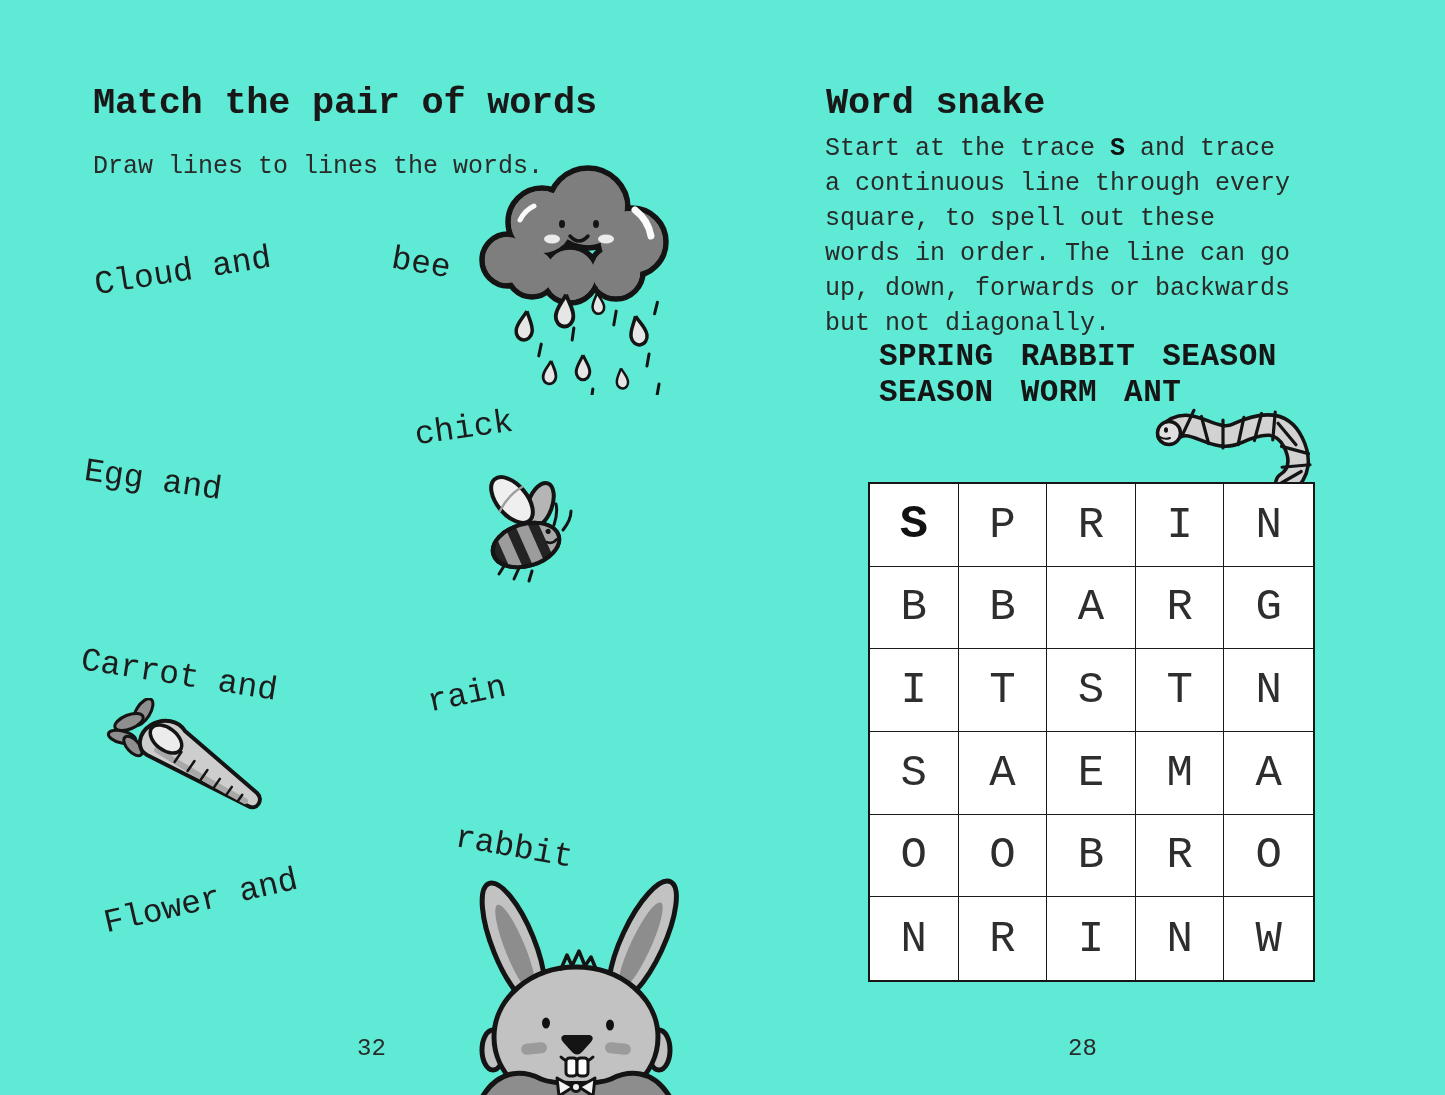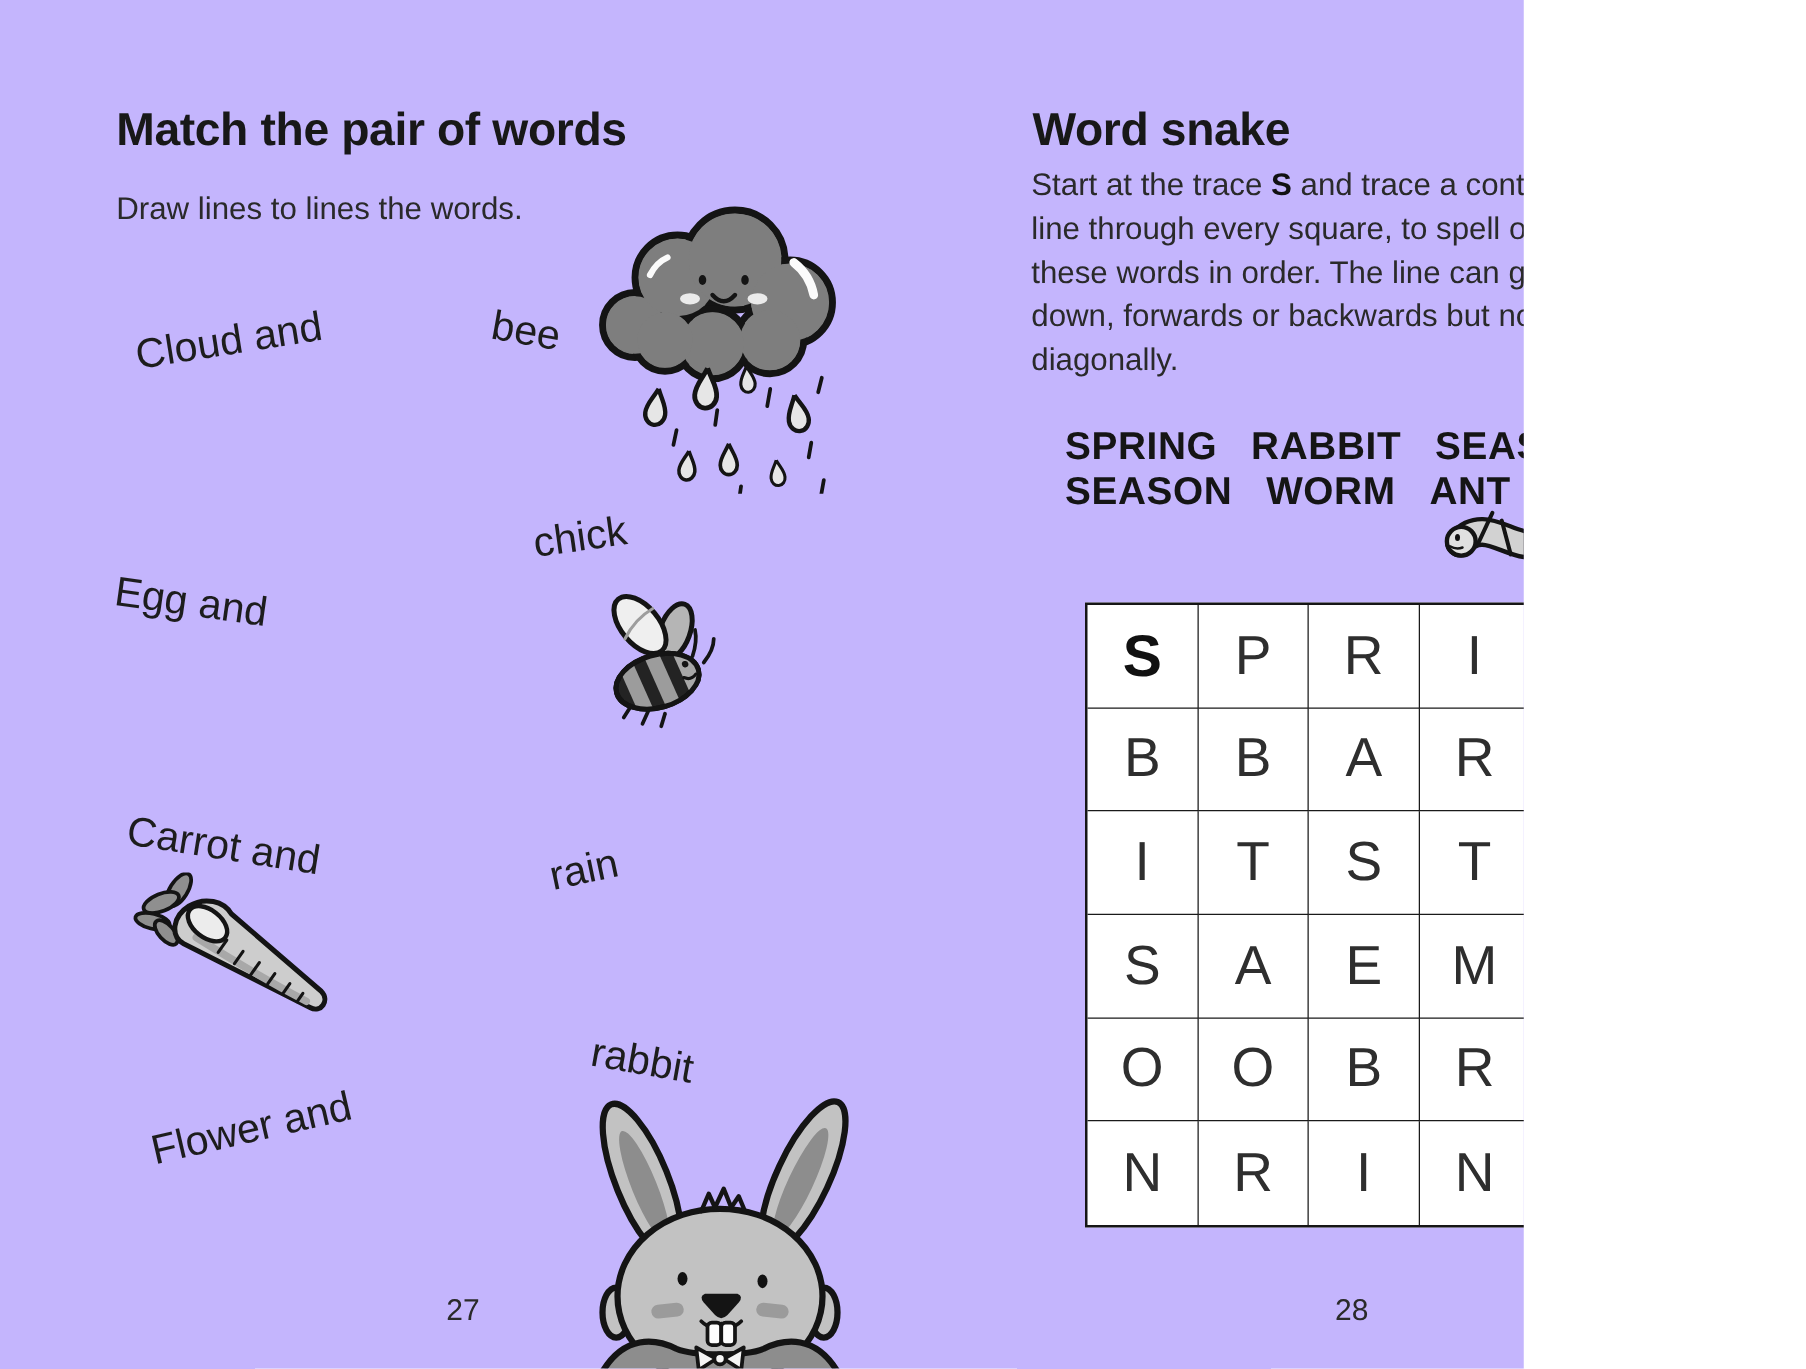--- a/index.html
+++ b/index.html
@@ -1,24 +1,24 @@
 <!DOCTYPE html>
 <html><head>
 <meta charset="utf-8">
 <style>
   html,body{margin:0;padding:0;background:#fff;}
-  .spread{position:relative;width:1219px;height:1095px;background:#c4b5fd;overflow:hidden;
-          font-family:Liberation Sans, sans-serif;color:#1f1f1f;}
+  .spread{position:relative;width:1445px;height:1095px;background:#5eead4;overflow:hidden;
+          font-family:Liberation Mono, monospace;color:#1f1f1f;}
   .page-title{position:absolute;font-size:37px;font-weight:700;letter-spacing:-0.3px;color:#181818;white-space:nowrap;line-height:1;}
   .subtitle{position:absolute;font-size:25px;color:#2a2a2a;white-space:nowrap;line-height:1.2;}
   .para{position:absolute;font-size:25px;line-height:35px;color:#2a2a2a;width:470px;}
   .para b{font-weight:700;color:#111;}
   .mword{position:absolute;font-size:33px;color:#1d1d1d;white-space:nowrap;transform:translate(-50%,-50%) rotate(var(--r));line-height:1;}
   .wordlist{position:absolute;left:852px;top:339px;font-weight:700;font-size:31px;letter-spacing:0.5px;color:#151515;line-height:36px;}
-  .wordlist .wl-line{display:flex;gap:27px;}
+  .wordlist .wl-line{display:flex;gap:27px;margin-left:27px;}
   .grid{position:absolute;left:868px;top:482px;width:447px;height:500px;
         display:grid;grid-template-columns:repeat(5,1fr);grid-template-rows:repeat(6,1fr);
         border:2.5px solid #161616;box-sizing:border-box;background:#fff;}
   .cell{border-right:1.5px solid #1a1a1a;border-bottom:1.5px solid #1a1a1a;
         display:flex;align-items:center;justify-content:center;
         font-size:44px;font-weight:400;color:#2e2e2e;}
   .cell:nth-child(5n){border-right:none;}
   .cell:nth-child(n+26){border-bottom:none;}
   .cell.start-cell{font-weight:700;font-size:47px;color:#111;}
   .pagenum{position:absolute;font-size:24px;color:#2a2a2a;line-height:1;}
@@ -160,21 +160,21 @@
       <path d="M121,170 L147,170 Q152,172 148,177 L139,187 Q134,192 129,187 L120,177 Q116,172 121,170 Z" fill="#141414"></path>
       <path d="M118,192 Q126,200 134,194 M134,194 Q142,200 150,192" stroke="#141414" stroke-width="3" fill="none" stroke-linecap="round"></path>
       <rect x="123" y="193" width="11" height="18" rx="3.5" fill="#fdfdfd" stroke="#141414" stroke-width="3"></rect>
       <rect x="134" y="193" width="11" height="18" rx="3.5" fill="#fdfdfd" stroke="#141414" stroke-width="3"></rect>
       <path d="M38,234 C56,202 82,206 98,214 C112,220 154,220 168,214 C184,206 210,202 228,234 L228,240 L38,240 Z" fill="#8d8d8d" stroke="#141414" stroke-width="5" stroke-linejoin="round"></path>
       <path d="M130,222 L114,213 L116,231 Z" fill="#f5f5f5" stroke="#141414" stroke-width="3" stroke-linejoin="round"></path>
       <path d="M136,222 L152,213 L150,231 Z" fill="#f5f5f5" stroke="#141414" stroke-width="3" stroke-linejoin="round"></path>
       <circle cx="133" cy="222" r="4.5" fill="#f5f5f5" stroke="#141414" stroke-width="3"></circle>
     </svg>
 
-    <div class="pagenum" style="left:357px;top:1037px;">27</div>
+    <div class="pagenum" style="left:357px;top:1037px;">32</div>
   </div>
 
   <div>
     <div class="page-title" style="left:826px;top:85px;">Word snake</div>
 
     <p class="para" style="left:825px;top:131px;margin:0;"><span>Start at the trace </span><b>S</b><span> and trace a continuous line through every square, to spell out these words in order. The line can go up, down, forwards or backwards but not diagonally.</span></p>
 
     <div class="wordlist">
       <div class="wl-line">
         <span>SPRING</span>

